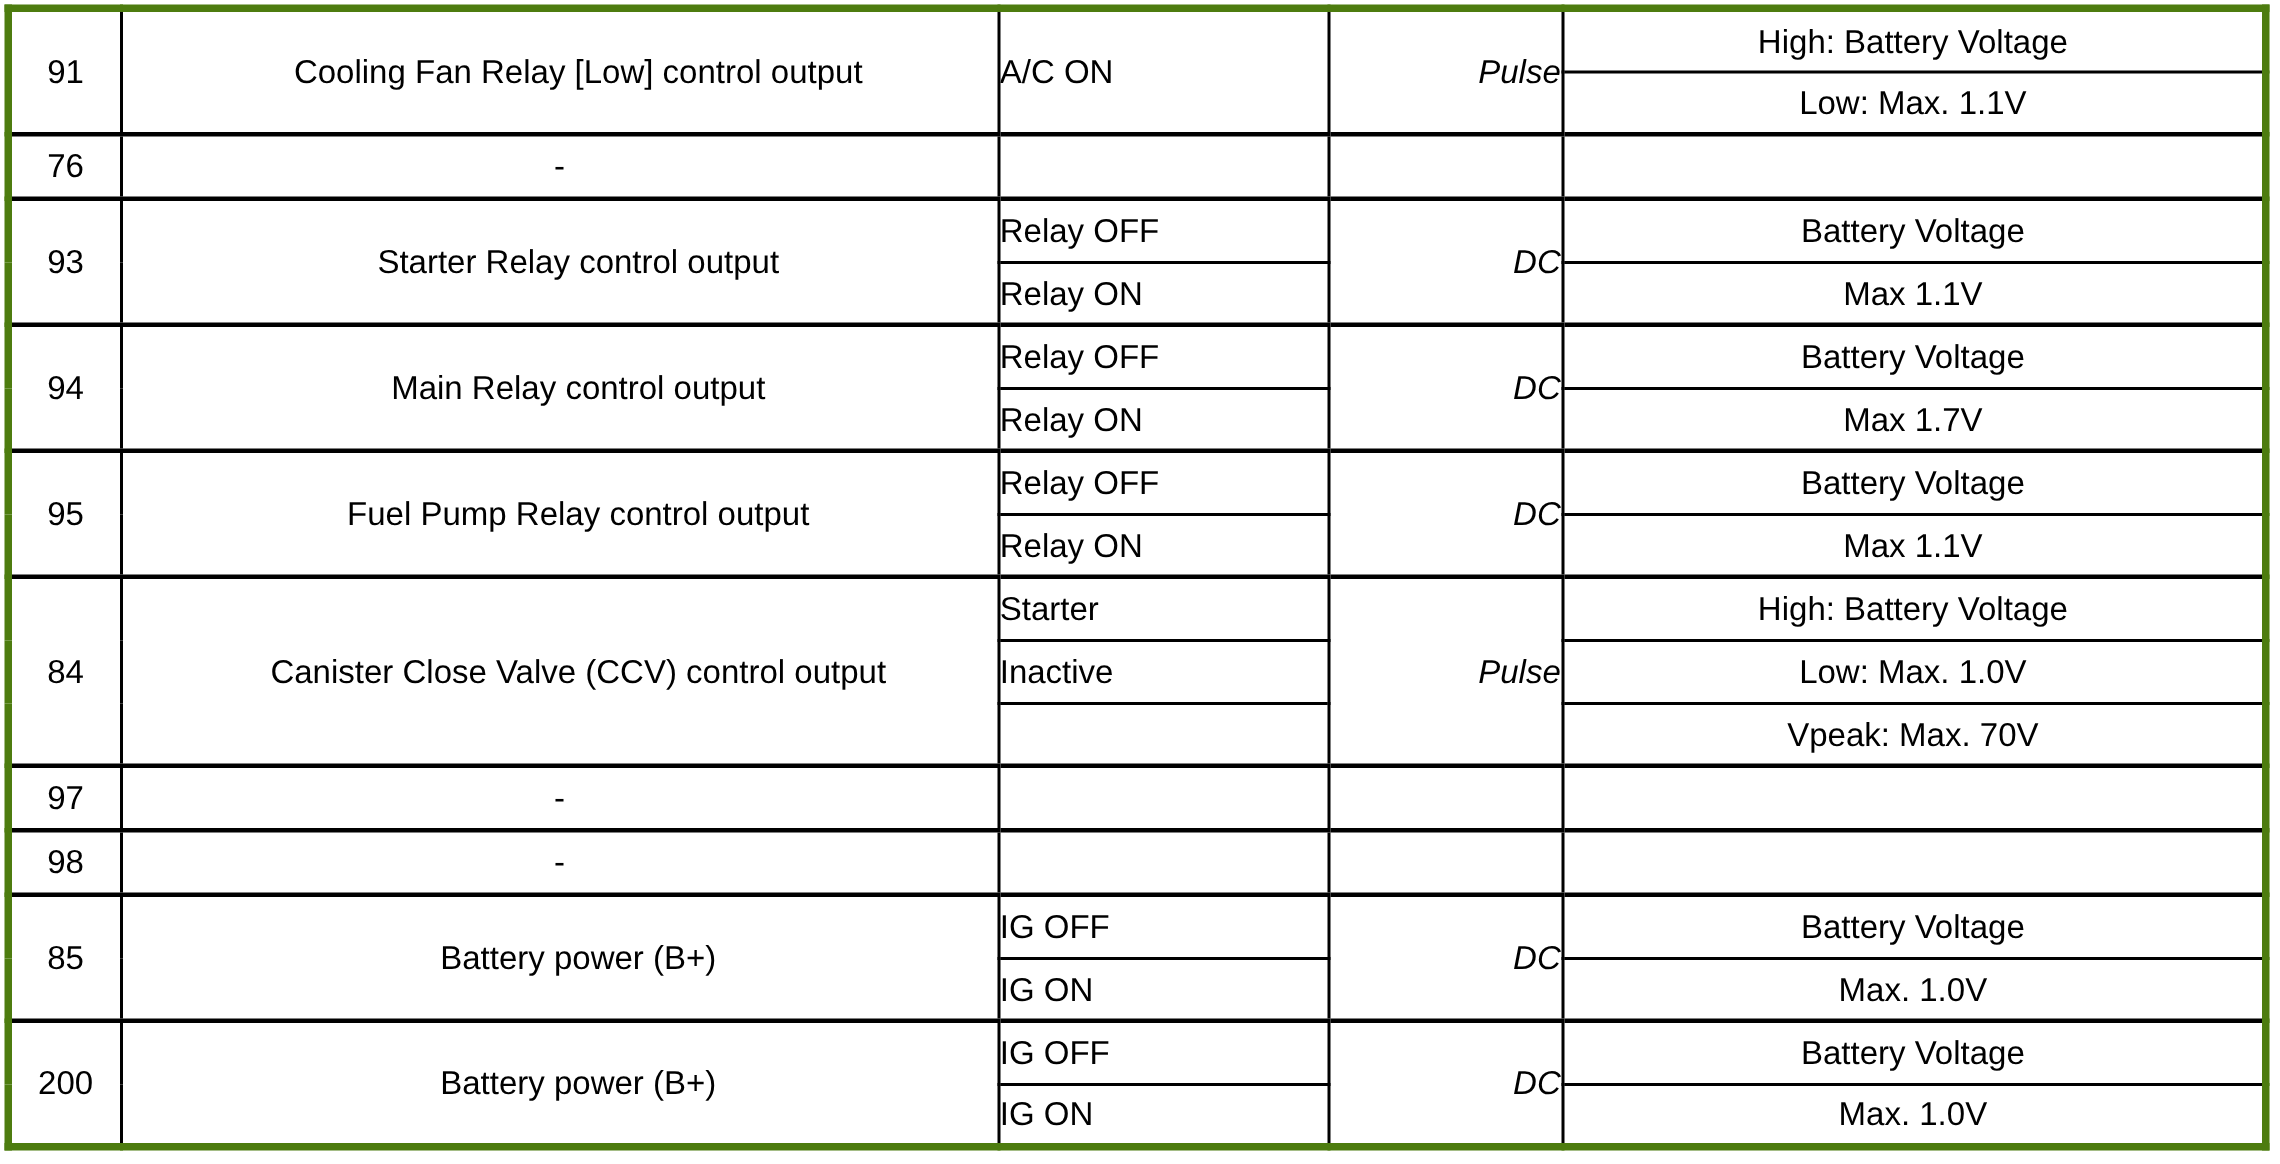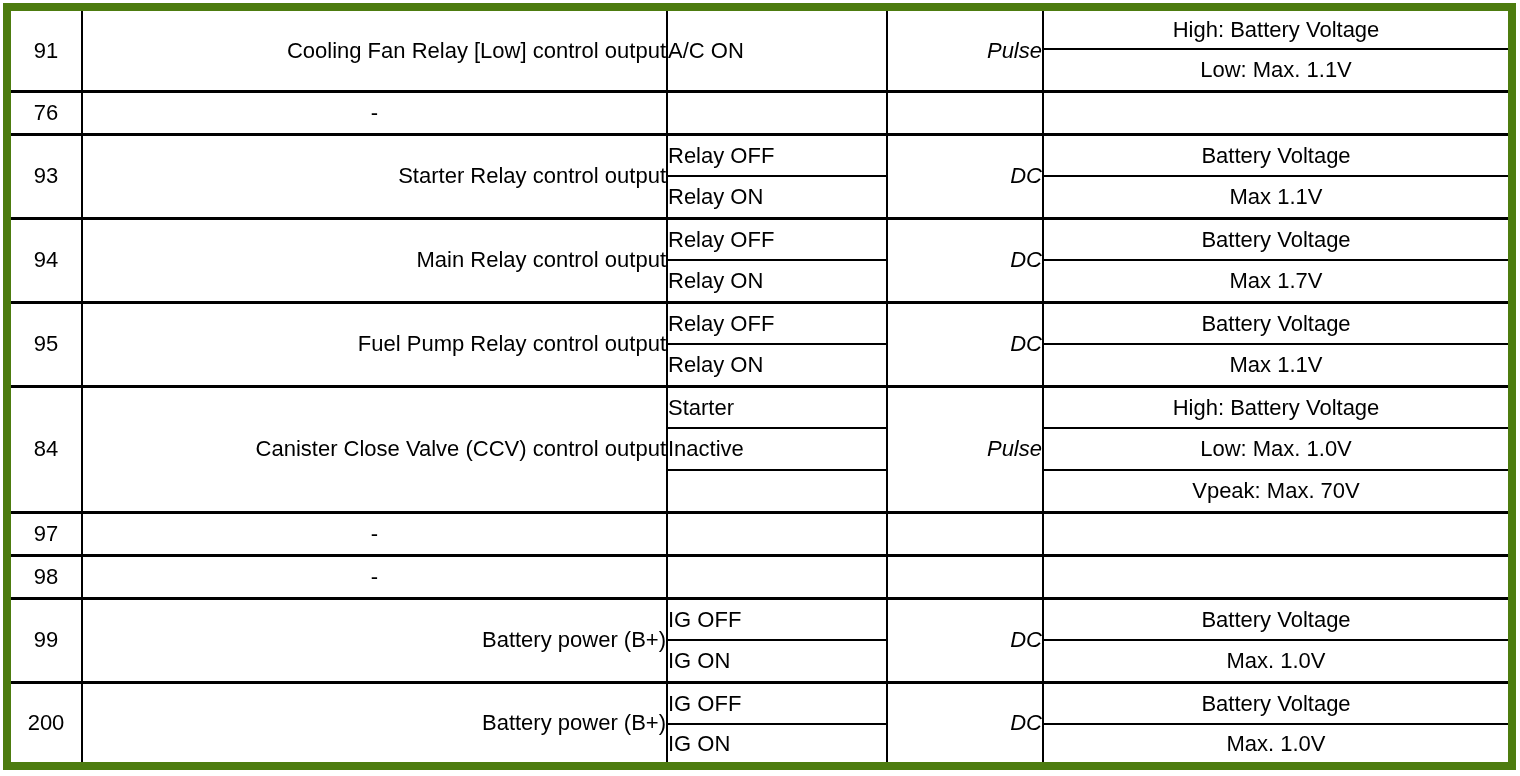--- a/index.html
+++ b/index.html
@@ -15,41 +15,41 @@
     height: 776px;
     box-sizing: border-box;
     padding: 3px;
     font-family: "Liberation Sans", sans-serif;
     color: #000;
   }
   table.pin-table {
     border-collapse: collapse;
     table-layout: fixed;
     width: 1510px;
-    border: 8px solid #4d7c0f;
+    border: 5px solid #4d7c0f;
     background: #fff;
   }
   td {
     border: 2px solid #000;
     font-size: 22px;
     line-height: 1.15;
     color: #000;
     vertical-align: middle;
     padding: 0;
     overflow: hidden;
     white-space: nowrap;
   }
   
   td.gt { border-top: 3px solid #000; }
 
   tr.sub    { height: 42px; }
   tr.single { height: 43px; }
 
   td.pin   { text-align: center; }
-  td.desc  { text-align: right; padding-left: 25px; }
+  td.desc  { text-align: center; padding-left: 25px; }
   td.desc.dash { text-align: center; padding-left: 0; }
   td.cond  { text-align: left; }
   td.type  { text-align: right; font-style: italic; }
   td.level { text-align: center; }
 </style>
 </head>
 <body>
 
 <div class="page">
   <table class="pin-table">
@@ -143,21 +143,21 @@
 
       <tr class="single">
         <td class="pin gt">98</td>
         <td class="desc dash gt">-</td>
         <td class="cond gt"></td>
         <td class="type gt"></td>
         <td class="level gt"></td>
       </tr>
 
       <tr class="sub">
-        <td class="pin gt" rowspan="2">99</td>
+        <td class="pin gt" rowspan="2">85</td>
         <td class="desc gt" rowspan="2">Battery power (B+)</td>
         <td class="cond gt">IG OFF</td>
         <td class="type gt" rowspan="2">DC</td>
         <td class="level gt">Battery Voltage</td>
       </tr>
       <tr class="sub">
         <td class="cond">IG ON</td>
         <td class="level">Max. 1.0V</td>
       </tr>
 

